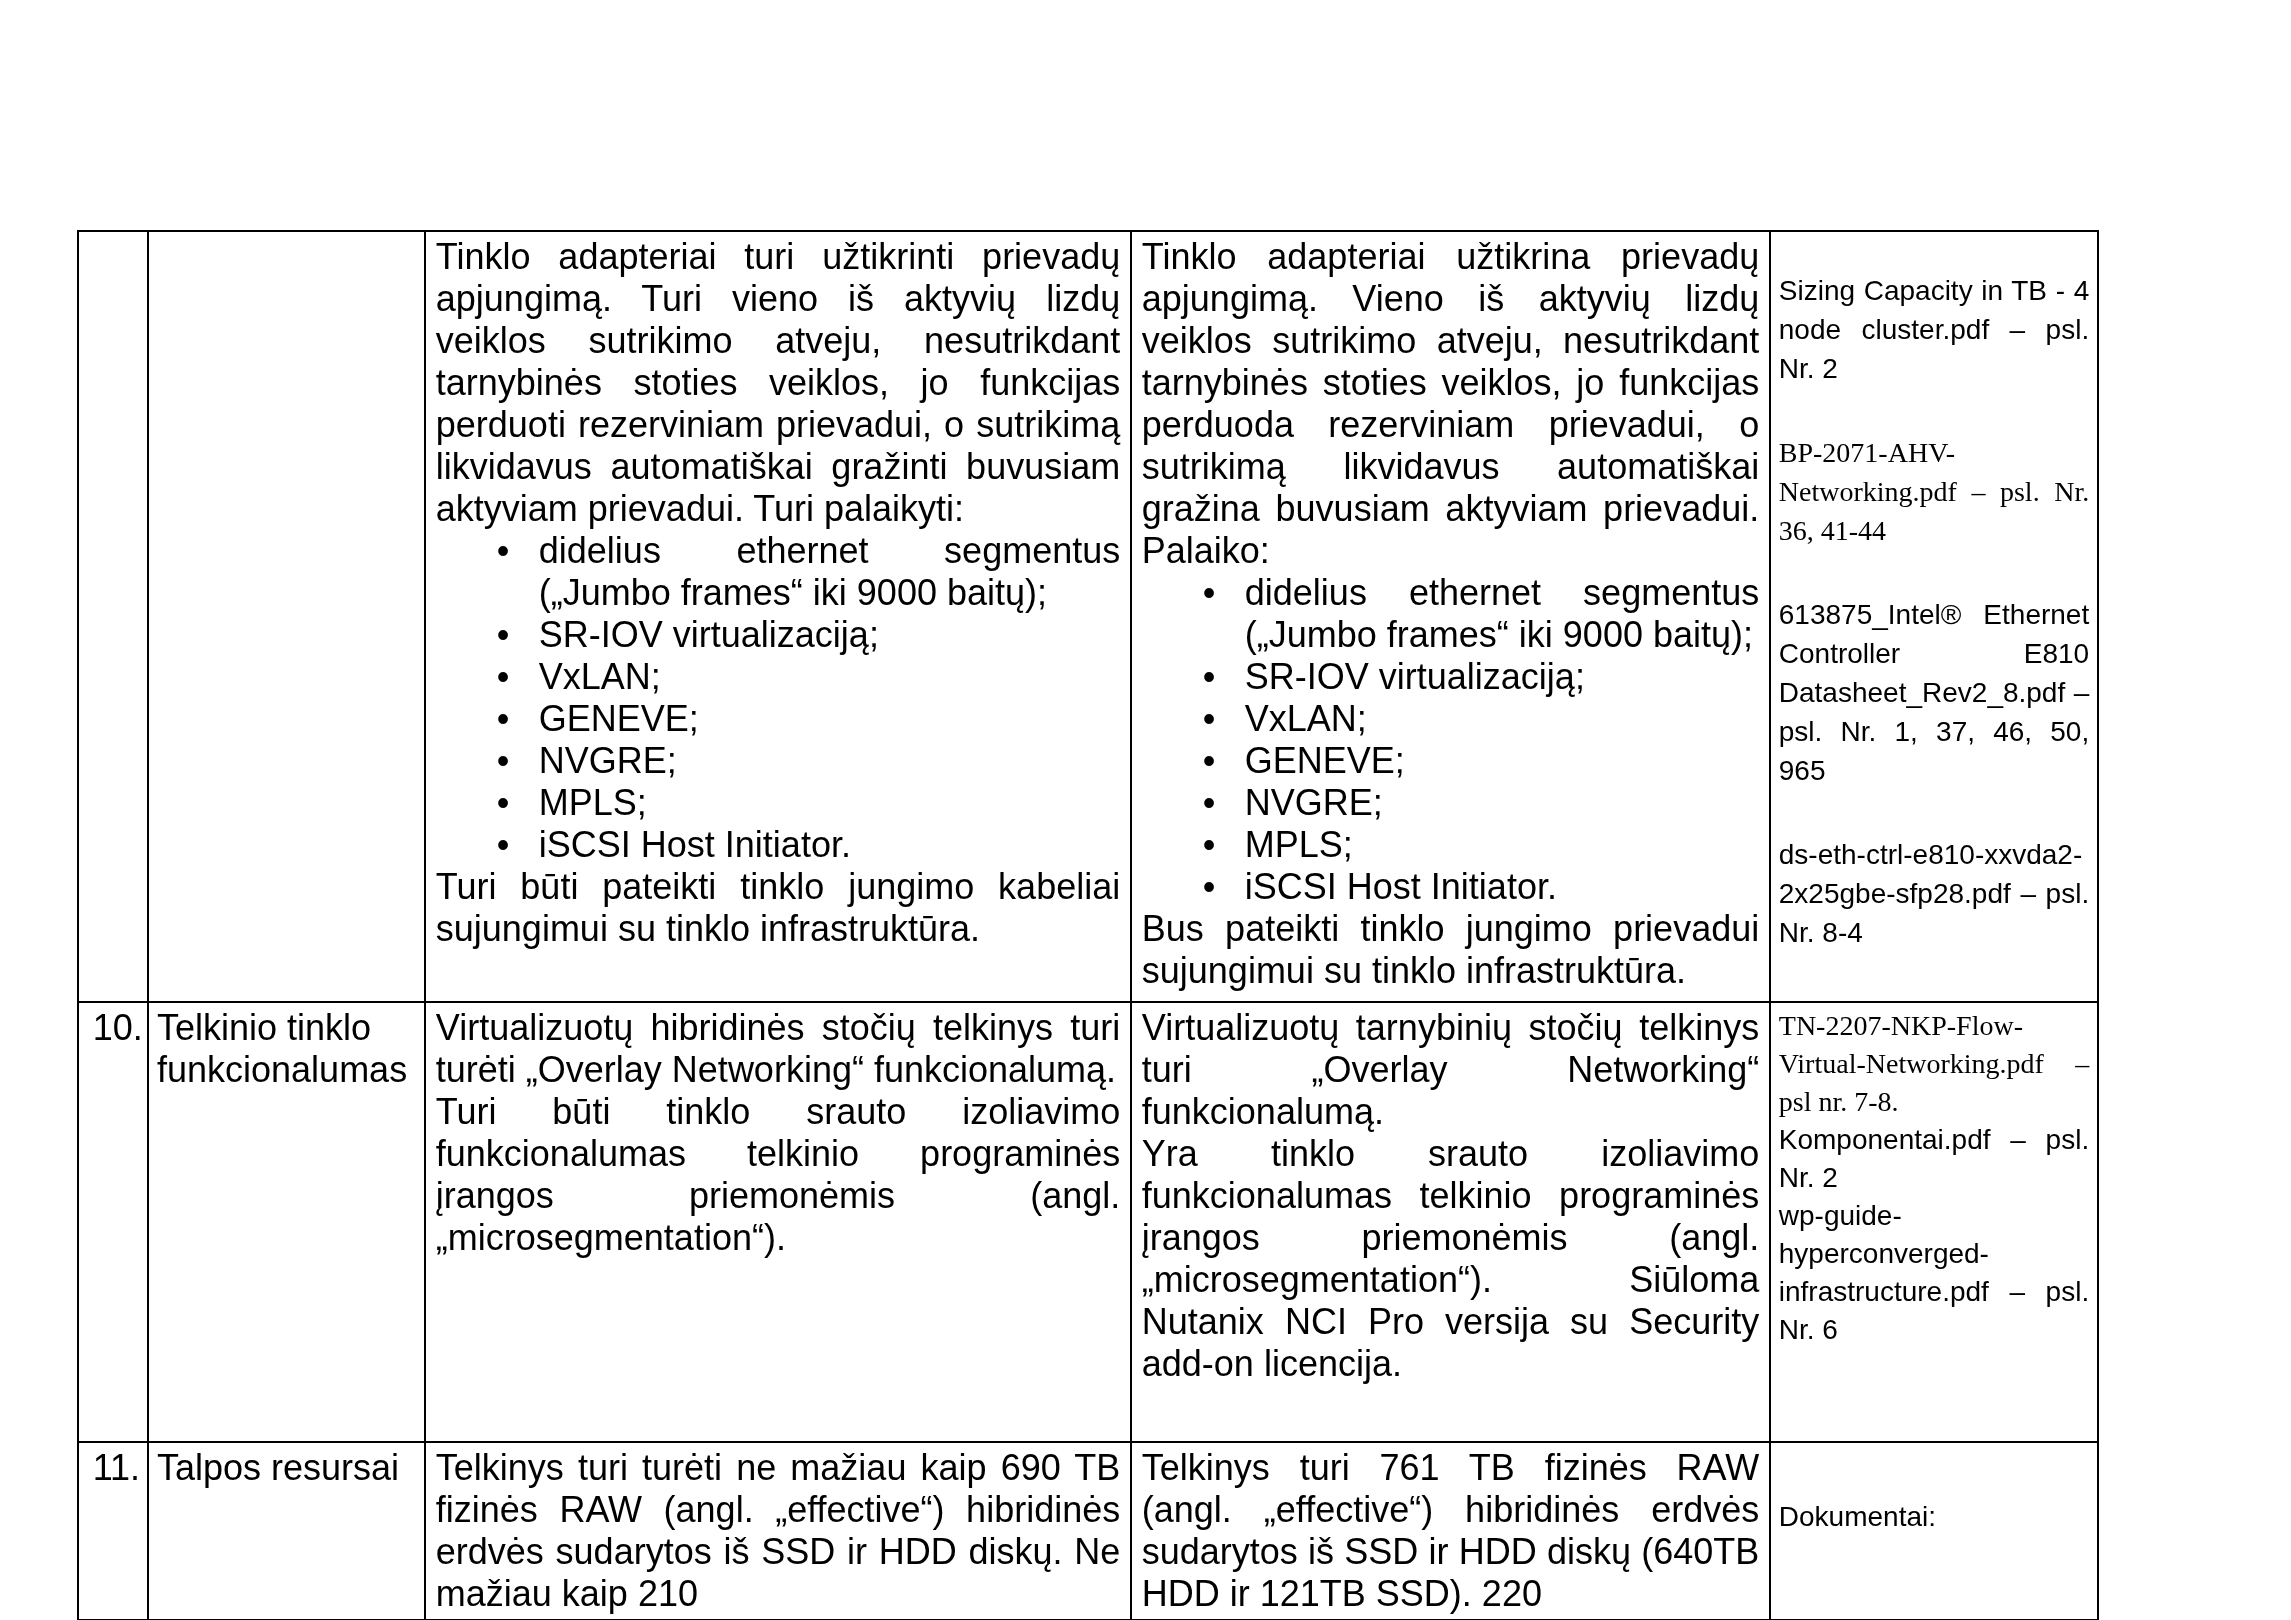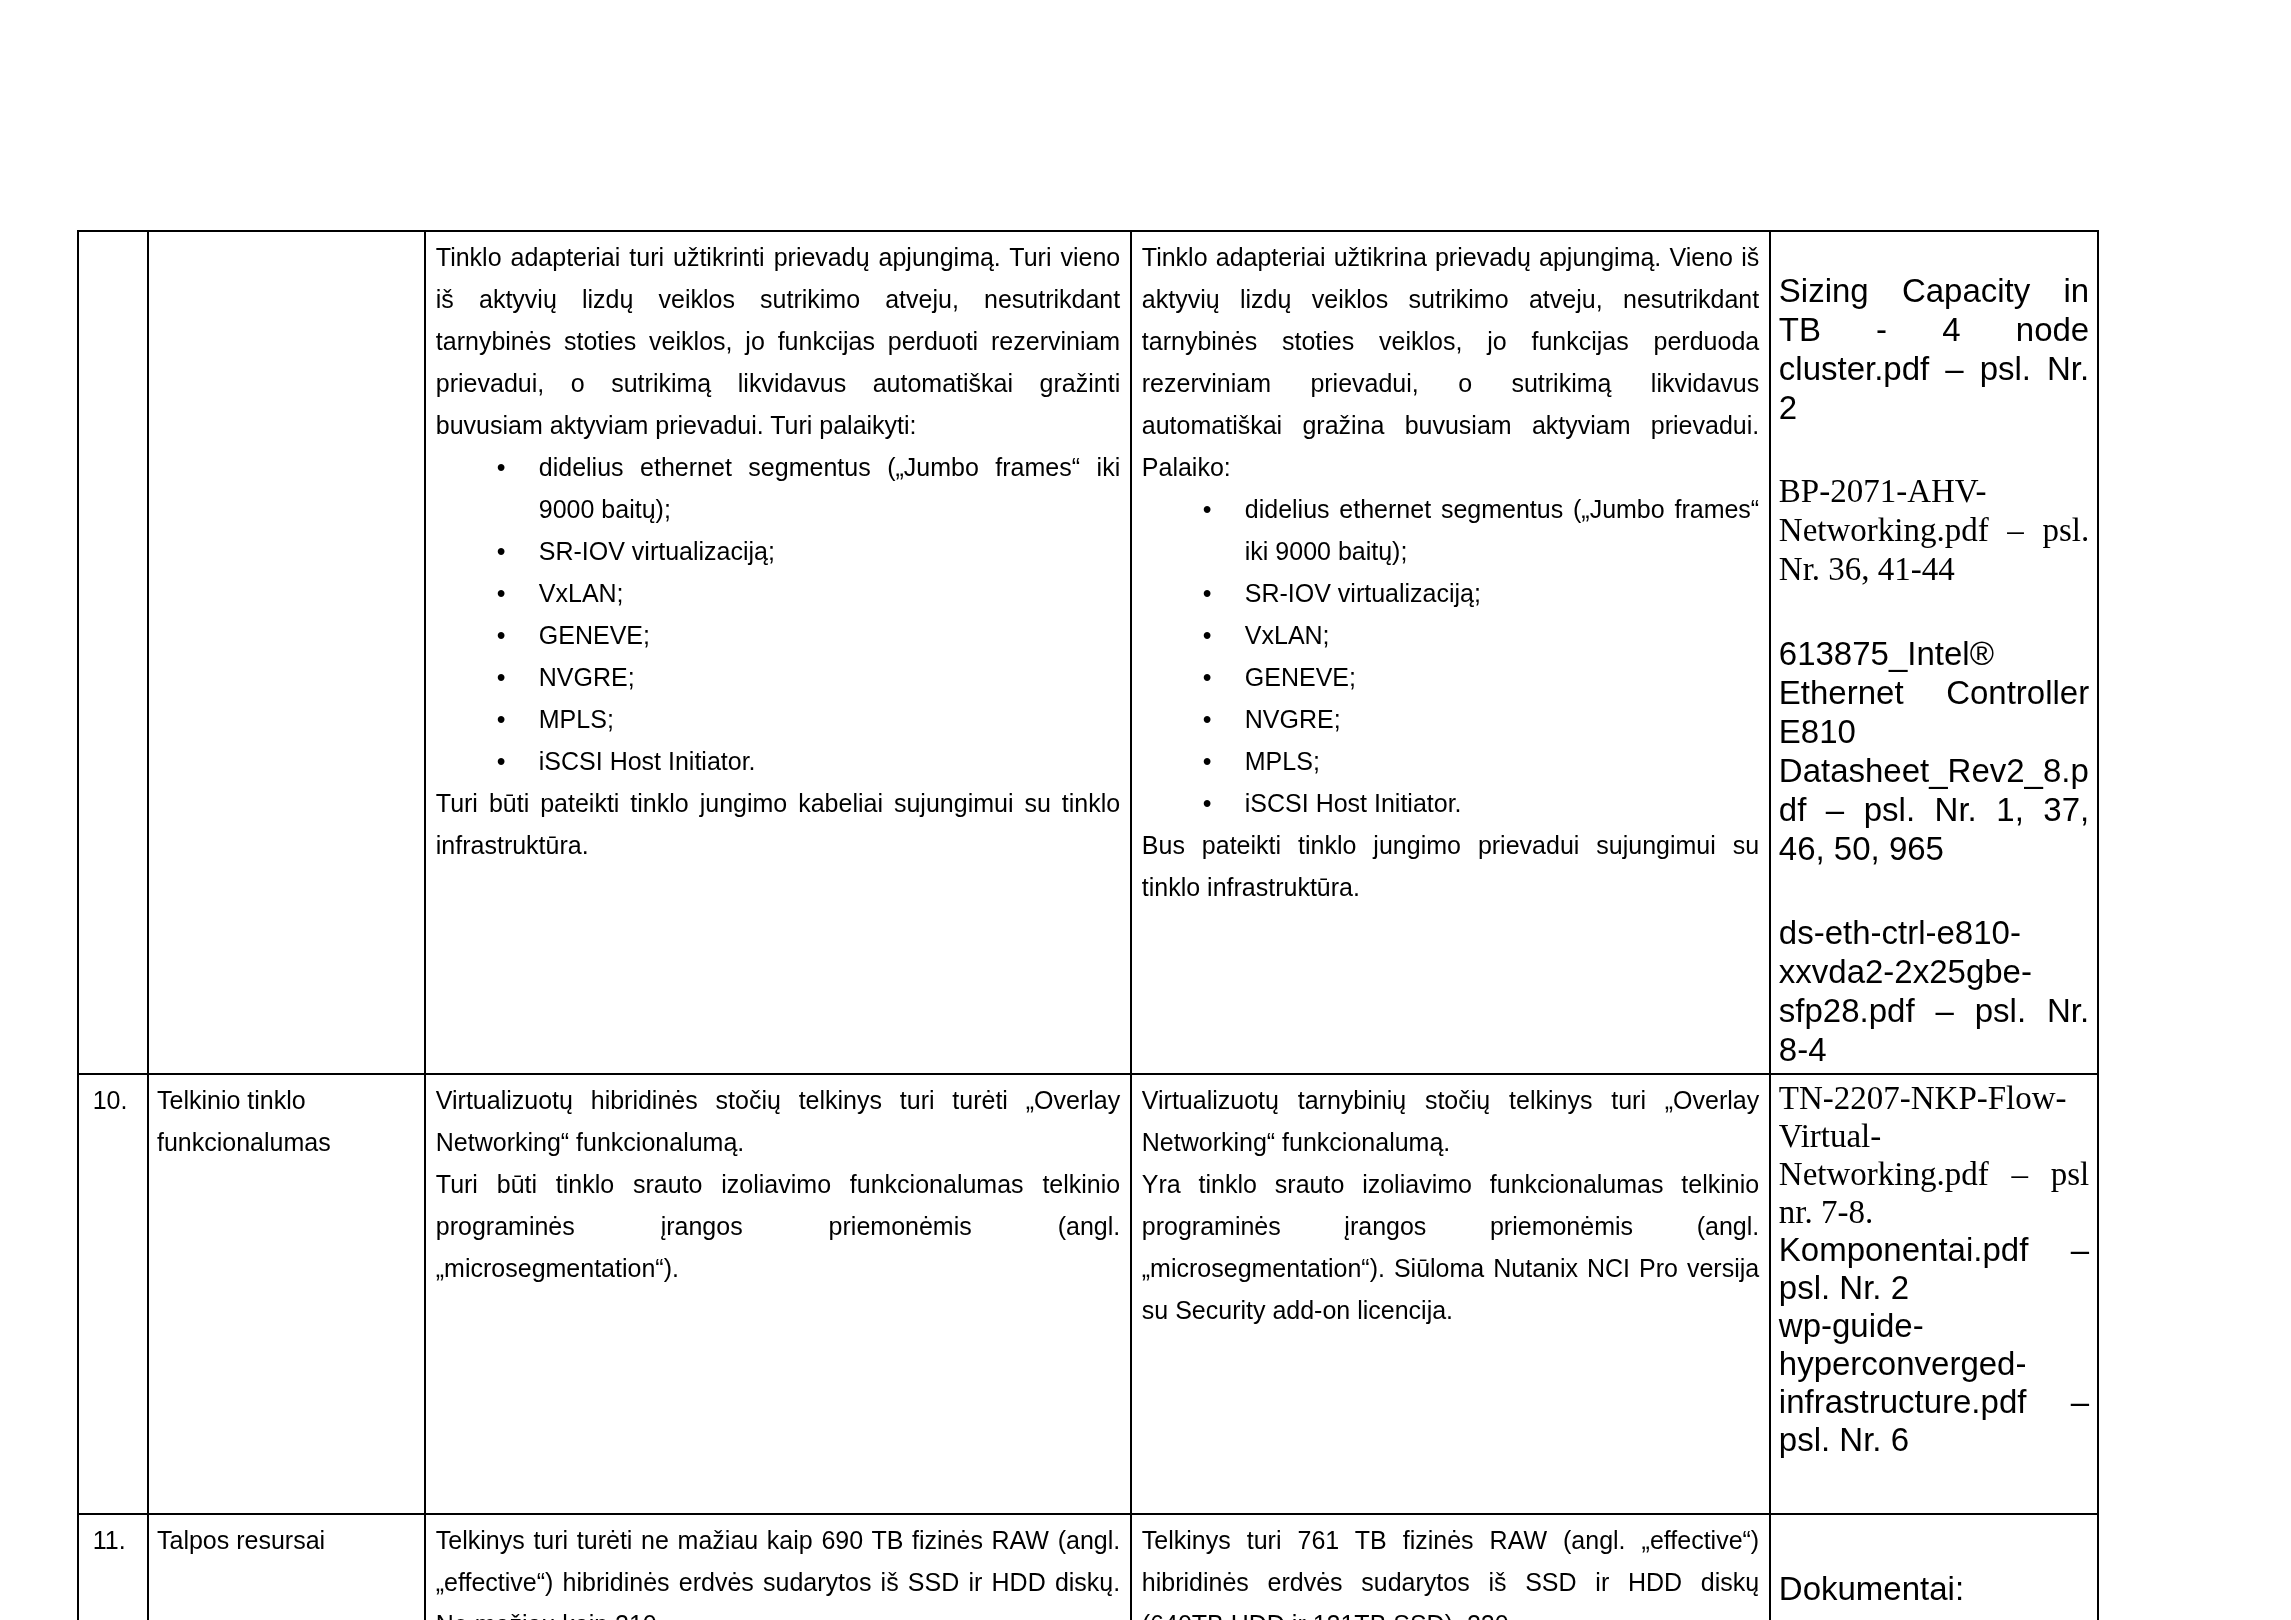--- a/index.html
+++ b/index.html
@@ -25,42 +25,42 @@
   col.c3 { width: 706px; }
   col.c4 { width: 639px; }
   col.c5 { width: 328px; }
   tr.r1  { height: 771px; }
   tr.r10 { height: 440px; }
   tr.r11 { height: 132px; }
   td {
     border: 2.9px solid #000000;
     vertical-align: top;
     padding: 3.9px 9.8px 3.9px 9.8px;
-    font-size: 25px;
+    font-size: 36px;
     line-height: 42px;
     overflow: hidden;
   }
   td.num { padding-left: 13.7px; }
   td.name { padding-left: 8px; }
   p { margin: 0; }
   .jp { text-align: justify; }
   ul.blist { list-style: none; margin: 0; padding: 0; }
   ul.blist li {
     position: relative;
     padding-left: 103px;
     text-align: justify;
   }
   ul.blist li::before {
     content: "\2022";
     position: absolute;
     left: 61px;
     top: 0;
   }
   td.docs {
-    font-size: 33px;
+    font-size: 28px;
     line-height: 39px;
     padding-left: 7.8px;
     padding-right: 7.8px;
   }
   tr.r10 td.docs { line-height: 38px; }
   .doc {
     margin: 0;
     text-align: justify;
     overflow-wrap: break-word;
   }

